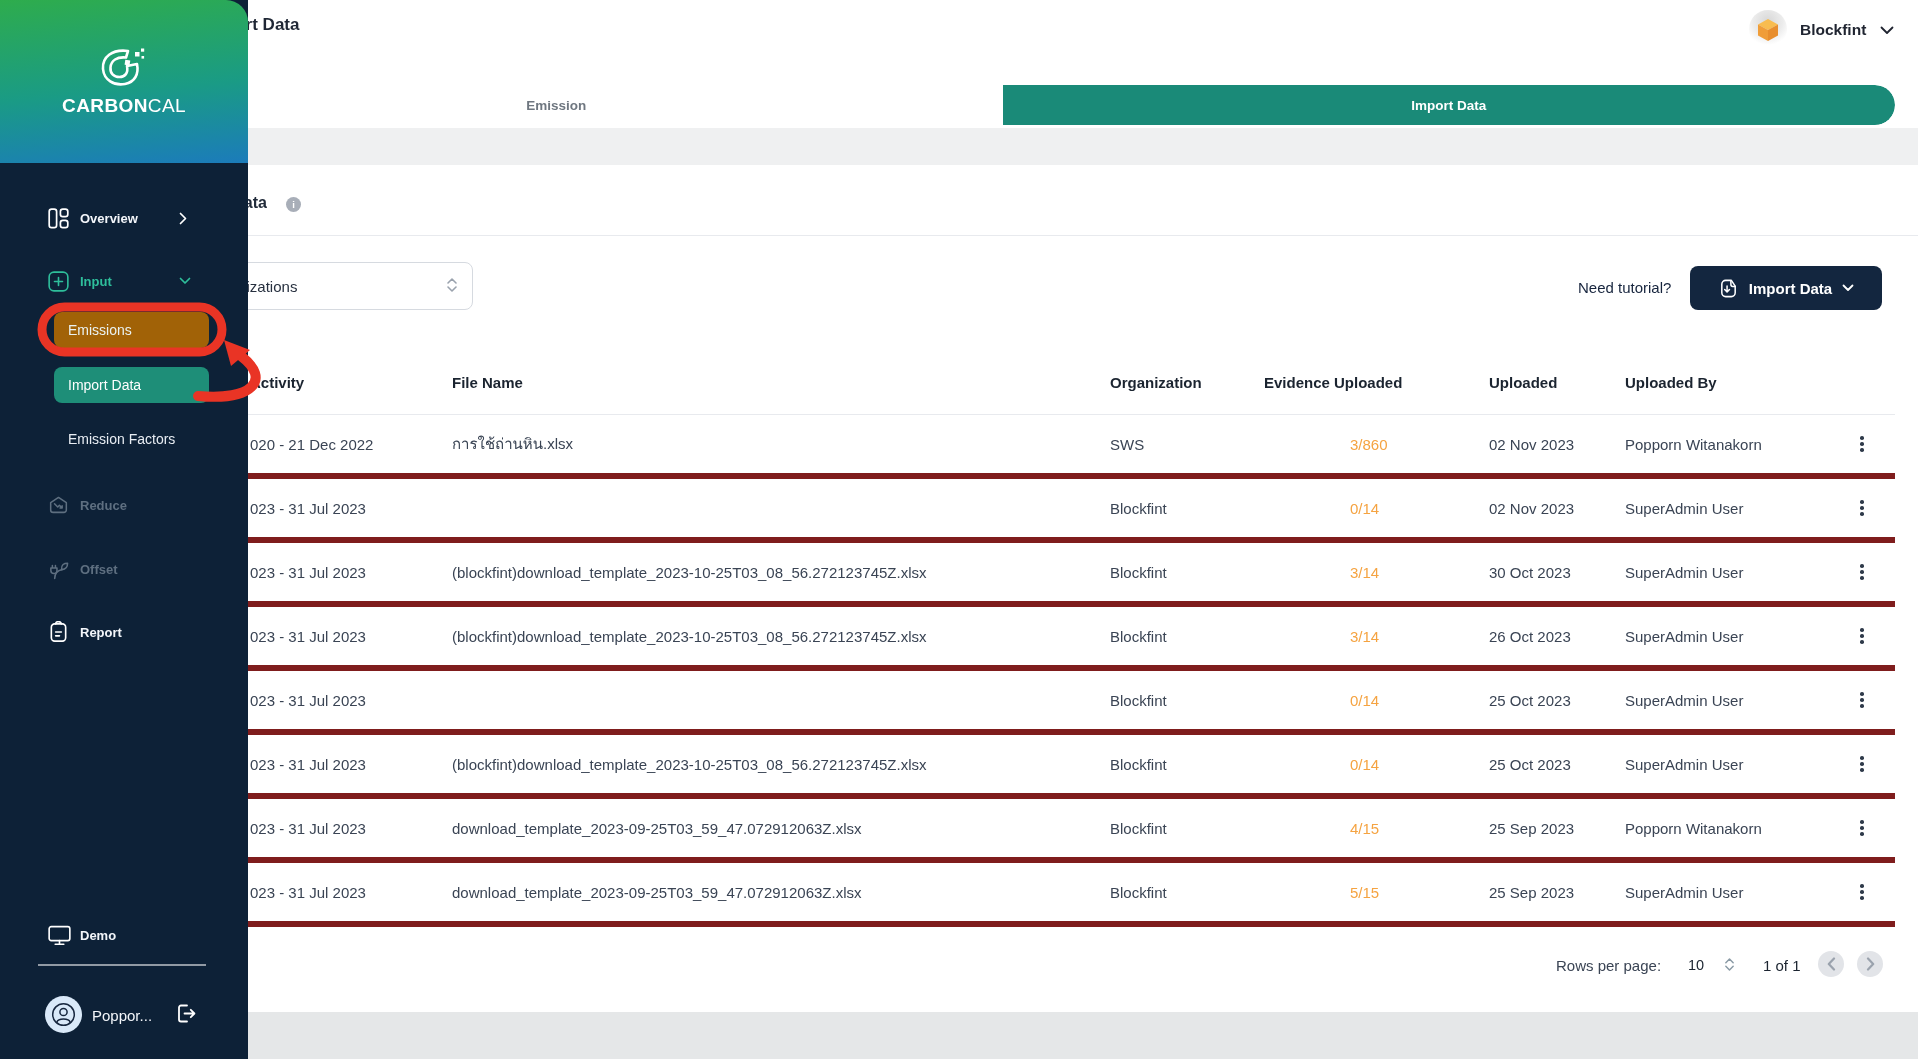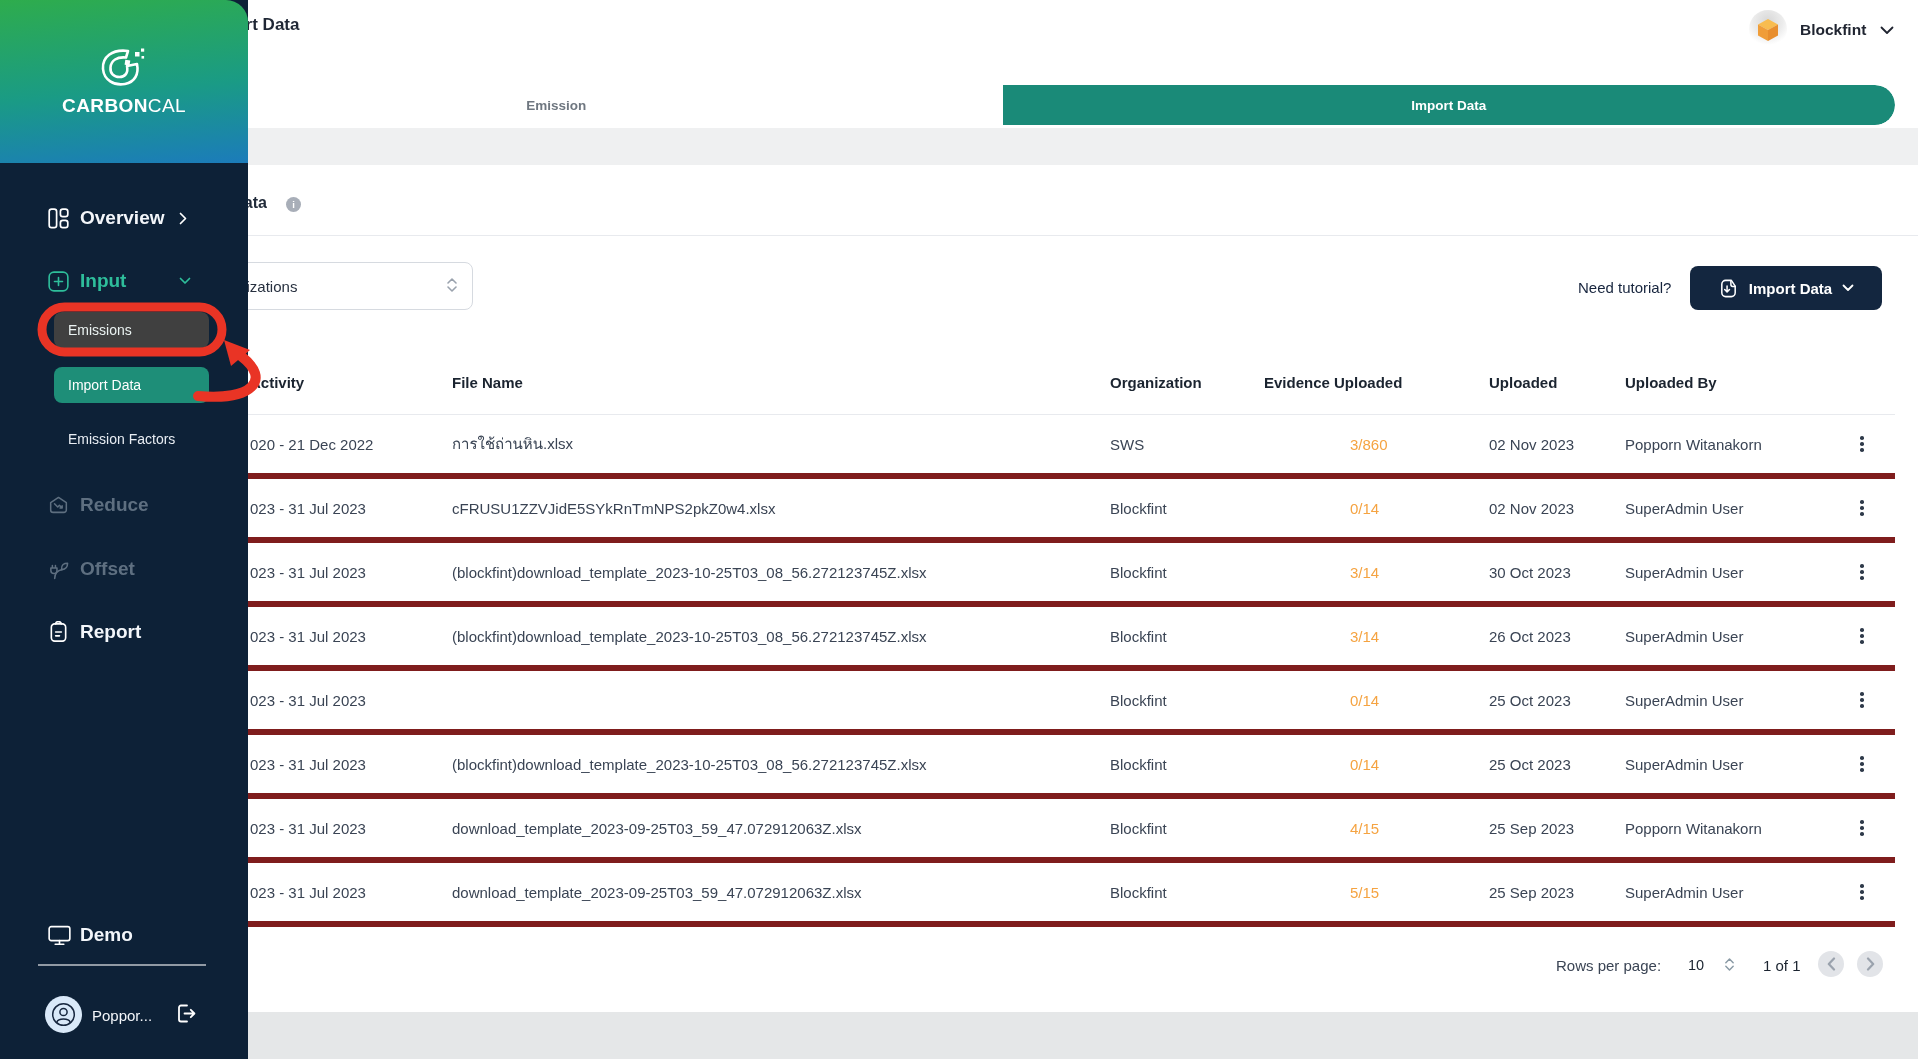--- a/index.html
+++ b/index.html
@@ -72,32 +72,32 @@
   .sidebar { left:0; top:0; width:248px; height:1059px; background:#0d2137; z-index:50; }
   .logo-block { position:absolute; left:0; top:0; width:248px; height:163px; border-top-right-radius:22px;
     background:linear-gradient(175deg, #2eac4d 0%, #1a9b85 55%, #1c6fd0 118%);
     display:flex; flex-direction:column; align-items:center; justify-content:center; }
   .brand { margin-top:6px; font-size:19px; letter-spacing:.4px; color:#fff; }
   .brand b { font-weight:800; } .brand span { font-weight:400; }
 
   .nav-item { position:absolute; left:0; width:248px; height:30px; display:flex; align-items:center;
     background:none; border:none; cursor:pointer; }
   .nav-item .nicon { position:absolute; left:48px; display:flex; }
-  .nav-item .nlabel { position:absolute; left:80px; font-size:19px; font-weight:600; color:#f3f6fa; }
+  .nav-item .nlabel { position:absolute; left:80px; font-size:13px; font-weight:600; color:#f3f6fa; }
   .nav-item .nchev { position:absolute; left:179px; display:flex; }
   .nav-teal .nlabel { color:#2ebe9b; }
   .nav-dim .nlabel { color:#5e6f80; }
   .nav-overview { top:203px; } .nav-input { top:266px; }
   .nav-reduce { top:490px; } .nav-offset { top:554px; } .nav-report { top:617px; }
   .nav-demo { top:920px;padding-left:47px; }
 
   .sub-btn { position:absolute; left:54px; width:155px; height:36px; border:none; border-radius:8px;
     display:flex; align-items:center; padding-left:14px; font-size:14px; color:#eaf2f1; cursor:pointer;
     font-family:"Liberation Sans", sans-serif; }
-  .sub-emissions { top:312px; background:#404040; }
+  .sub-emissions { top:312px; background:#a16207; }
   .sub-import { top:367px; background:#1e8e78; color:#fff; }
   .sub-factors { position:absolute; left:68px; top:427px; height:24px; display:flex; align-items:center;
     background:none; border:none; font-size:14px; color:#e8edf3; cursor:pointer; font-family:"Liberation Sans", sans-serif; }
 
   .side-divider { position:absolute; left:38px; top:964px; width:168px; height:1.5px; background:rgba(255,255,255,.55); }
   .user-row { position:absolute; left:0; top:990px; width:248px; height:50px; }
   .avatar { position:absolute; left:45px; top:6px; width:37px; height:37px; border-radius:50%; background:#d9e9f9;
     display:flex; align-items:center; justify-content:center; }
   .user-name { position:absolute; left:92px; top:0; height:50px; display:flex; align-items:center; font-size:15px; color:#f3f6fa; }
   .logout-btn { position:absolute; left:174px; top:12px; background:none; border:none; cursor:pointer; display:flex; }
@@ -184,21 +184,20 @@
     <span class="c-by">Popporn Witanakorn</span>
     <button class="kebab">
         <i></i>
         <i></i>
         <i></i>
       </button>
   </div>
 
   <div class="trow" style="top: 479px;">
     <span class="c-act">023 - 31 Jul 2023</span>
-    <span class="c-file">cFRUSU1ZZVJidE5SYkRnTmNPS2pkZ0w4.xlsx</span>
     <span class="c-org">Blockfint</span>
     <span class="c-ev">0/14</span>
     <span class="c-up">02 Nov 2023</span>
     <span class="c-by">SuperAdmin User</span>
     <button class="kebab">
         <i></i>
         <i></i>
         <i></i>
       </button>
   </div>

